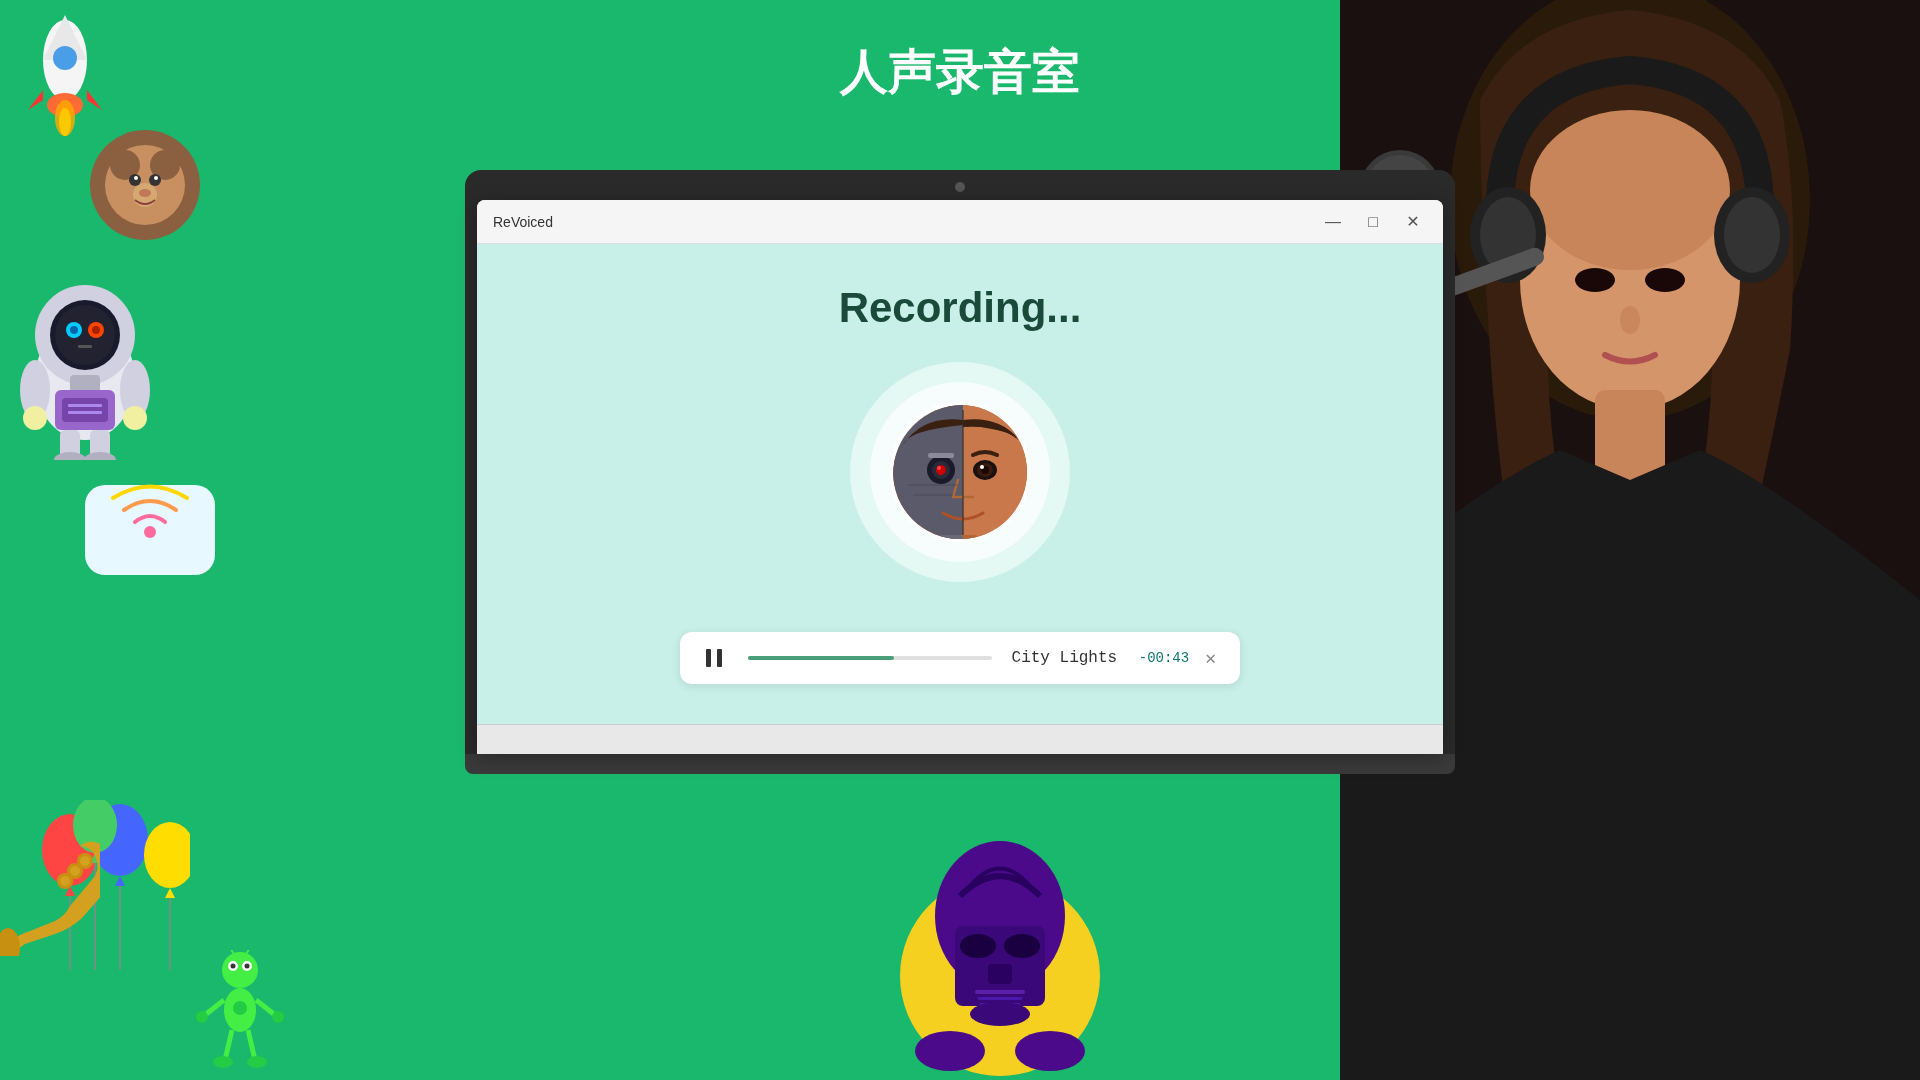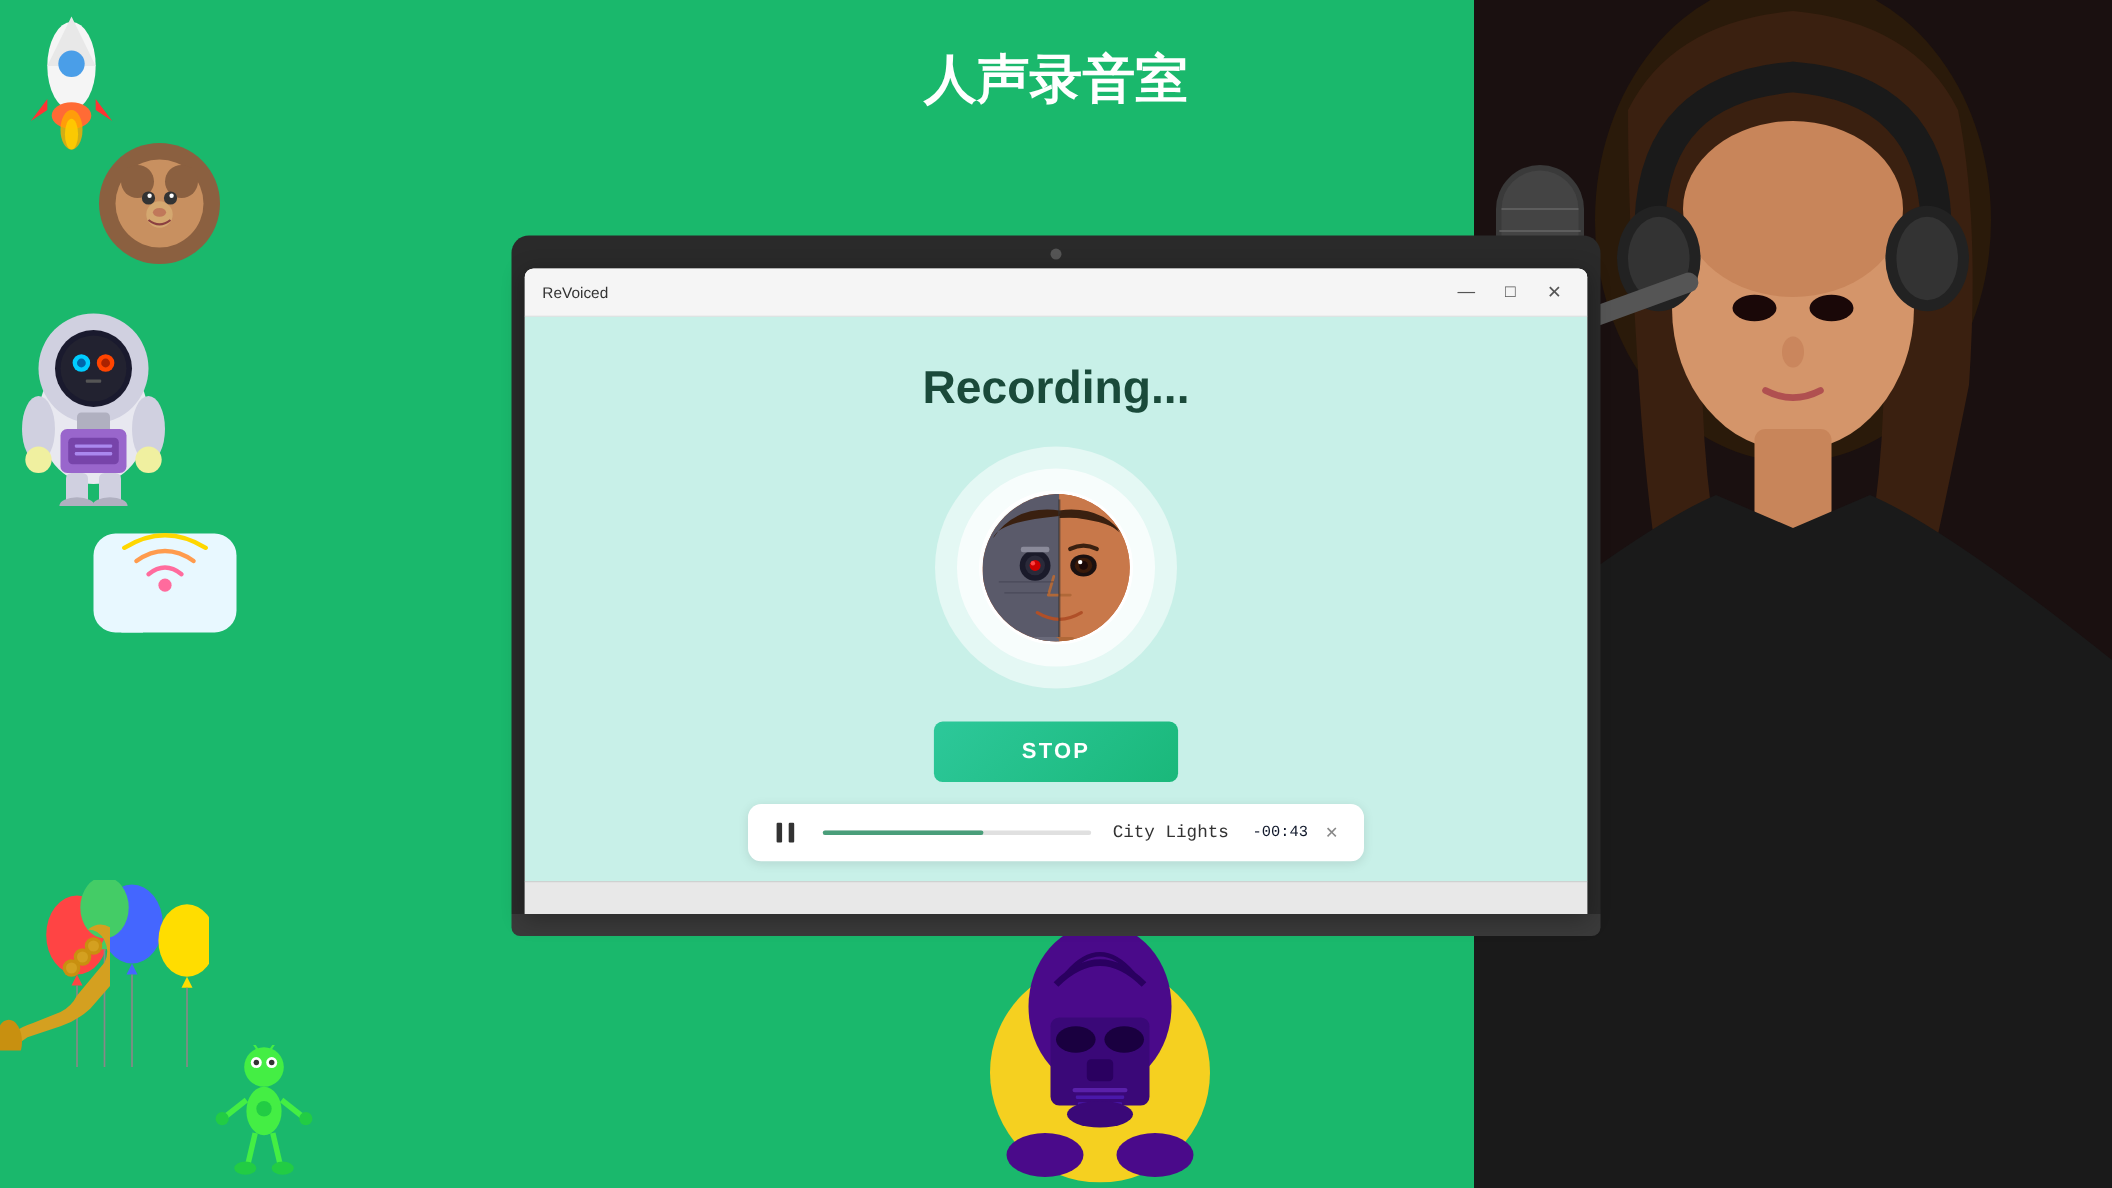--- a/index.html
+++ b/index.html
@@ -45,21 +45,20 @@
     }
 
     
     .laptop-outer {
       position: absolute;
       top: 170px;
       left: 50%;
       transform: translateX(-50%);
       width: 990px;
       z-index: 20;
-      margin-top: 44px;
     }
 
     
     .laptop-body {
       background: #2a2a2a;
       border-radius: 16px 16px 0 0;
       padding: 12px 12px 0 12px;
       position: relative;
     }
 
@@ -230,21 +229,21 @@
 
     .track-name {
       font-size: 16px;
       color: #333;
       font-weight: 500;
       min-width: 100px;
     }
 
     .time-display {
       font-size: 14px;
-      color: #0f172a;
+      color: #0f766e;
       min-width: 60px;
       text-align: right;
     }
 
     .close-track-btn {
       color: #888;
       cursor: pointer;
       font-size: 18px;
       padding: 0 4px;
     }
@@ -496,21 +495,20 @@
 
               <path d="M70 18 Q100 15 125 35 Q115 20 70 22Z" fill="#3a2010" clip-path="url(#rightHalf)"></path>
 
               <rect x="55" y="130" width="30" height="20" rx="4" fill="#b06838"></rect>
 
               <rect x="45" y="130" width="25" height="20" rx="4" fill="#6a6a7a" clip-path="url(#leftHalf)"></rect>
             </svg>
           </div>
         </div>
 
-        <button class="stop-btn">STOP</button>
 
         <div class="media-bar" style="width: 560px; font-family: Liberation Mono, monospace;">
           <div class="media-bar-inner">
             <div class="play-pause-btn">
 
               <svg width="18" height="20" viewBox="0 0 18 20">
                 <rect x="1" y="1" width="5" height="18" rx="1" fill="#333"></rect>
                 <rect x="12" y="1" width="5" height="18" rx="1" fill="#333"></rect>
               </svg>
             </div>

